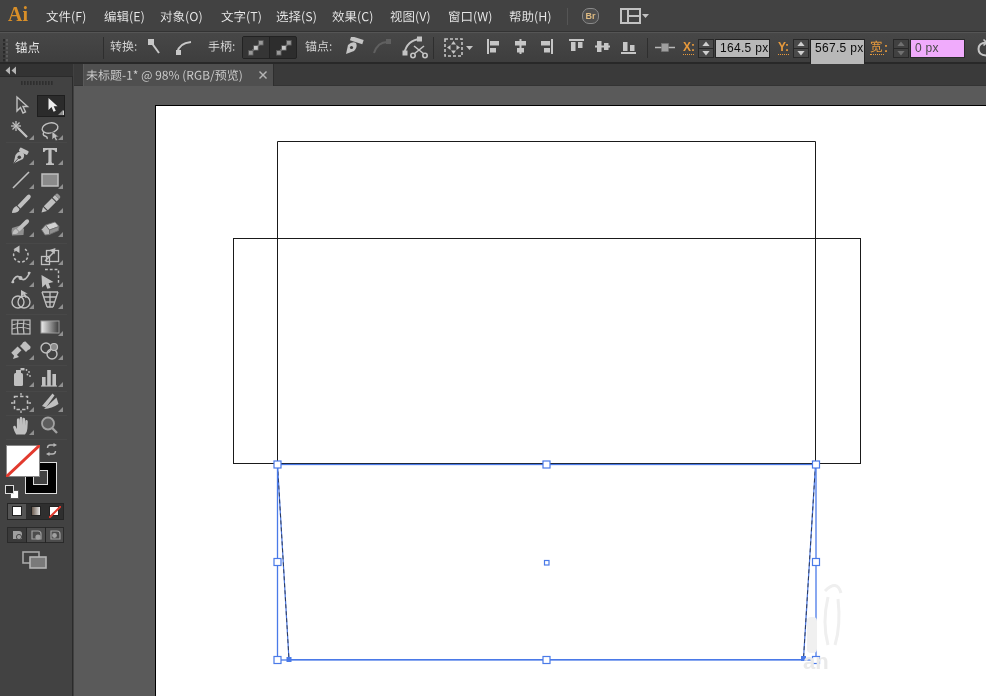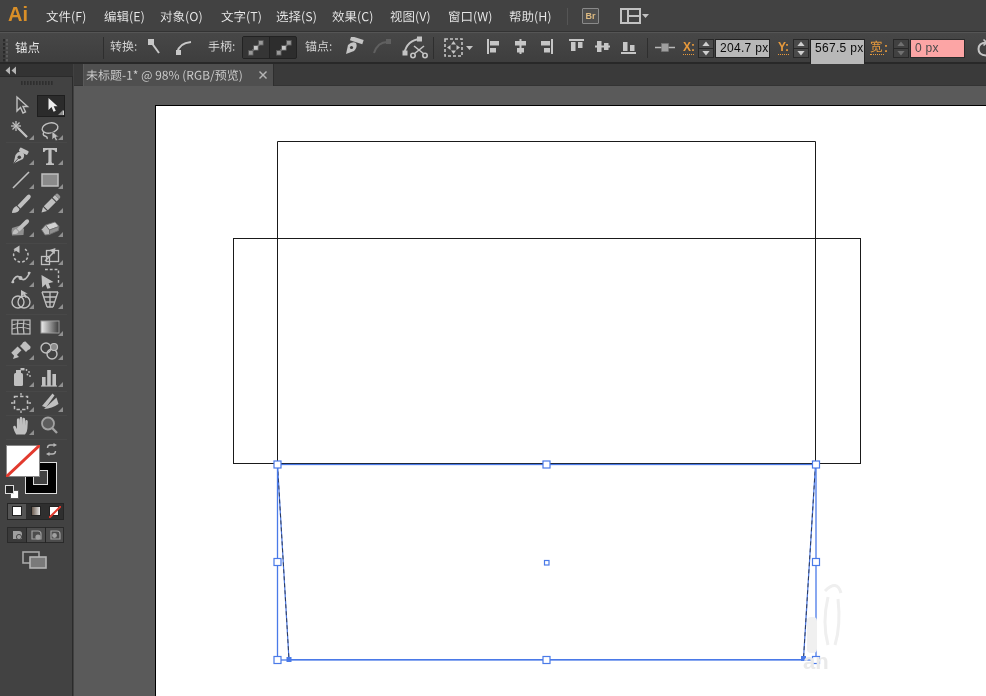--- a/index.html
+++ b/index.html
@@ -1,20 +1,20 @@
 <!DOCTYPE html>
 <html><head><meta charset="utf-8"><style>
 *{margin:0;padding:0;box-sizing:border-box}
 html,body{width:986px;height:696px;overflow:hidden;background:#414141;font-family:"Liberation Sans",sans-serif}
 .abs{position:absolute}
 </style></head><body>
 <div class="abs" style="left:0;top:0;width:986px;height:696px;background:#414141">
 
 <div class="abs" style="left:0;top:0;width:986px;height:32px;background:#424242;border-bottom:1px solid #333"></div>
-<div class="abs" style="left:8px;top:3px;width:34px;height:26px;color:#d98f28;font-weight:bold;font-size:20px;font-family:Liberation Sans, sans-serif">Ai</div>
+<div class="abs" style="left:8px;top:3px;width:34px;height:26px;color:#d98f28;font-weight:bold;font-size:20px;font-family:Liberation Serif, serif">Ai</div>
 <svg style="position:absolute;left:46px;top:7.8px;overflow:visible;" width="42" height="18" viewBox="0 -13.2 42 18">
       <g fill="#e8e8e8">
         <path transform="translate(0.00,0) scale(0.012500,-0.012500)" d="M423 823C453 774 485 707 497 666L580 693C566 734 531 799 501 847ZM50 664V590H206C265 438 344 307 447 200C337 108 202 40 36 -7C51 -25 75 -60 83 -78C250 -24 389 48 502 146C615 46 751 -28 915 -73C928 -52 950 -20 967 -4C807 36 671 107 560 201C661 304 738 432 796 590H954V664ZM504 253C410 348 336 462 284 590H711C661 455 592 344 504 253Z"></path>
         <path transform="translate(12.50,0) scale(0.012500,-0.012500)" d="M317 341V268H604V-80H679V268H953V341H679V562H909V635H679V828H604V635H470C483 680 494 728 504 775L432 790C409 659 367 530 309 447C327 438 359 420 373 409C400 451 425 504 446 562H604V341ZM268 836C214 685 126 535 32 437C45 420 67 381 75 363C107 397 137 437 167 480V-78H239V597C277 667 311 741 339 815Z"></path>
         <path transform="translate(25.00,0) scale(0.012500,-0.012500)" d="M239 -196 295 -171C209 -29 168 141 168 311C168 480 209 649 295 792L239 818C147 668 92 507 92 311C92 114 147 -47 239 -196Z"></path>
         <path transform="translate(29.23,0) scale(0.012500,-0.012500)" d="M101 0H193V329H473V407H193V655H523V733H101Z"></path>
         <path transform="translate(36.12,0) scale(0.012500,-0.012500)" d="M99 -196C191 -47 246 114 246 311C246 507 191 668 99 818L42 792C128 649 171 480 171 311C171 141 128 -29 42 -171Z"></path>
       </g>
     </svg>
 <svg style="position:absolute;left:104px;top:7.8px;overflow:visible;" width="43" height="18" viewBox="0 -13.2 43 18">
@@ -83,21 +83,21 @@
 <svg style="position:absolute;left:509px;top:7.8px;overflow:visible;" width="45" height="18" viewBox="0 -13.2 45 18">
       <g fill="#e8e8e8">
         <path transform="translate(0.00,0) scale(0.012500,-0.012500)" d="M274 840V761H66V700H274V627H87V568H274V544C274 528 272 510 266 490H50V429H237C206 384 154 340 69 311C86 297 110 273 122 257C231 300 291 366 322 429H540V490H344C348 510 350 528 350 544V568H513V627H350V700H534V761H350V840ZM584 798V303H656V733H827C800 690 767 640 734 596C822 547 855 502 855 466C855 445 848 431 830 423C818 419 803 416 788 415C759 413 723 414 680 418C692 401 702 374 704 355C743 351 786 352 820 355C840 357 863 363 880 371C913 389 930 417 929 461C929 506 900 554 814 607C856 657 900 718 938 770L886 801L873 798ZM150 262V-26H226V194H458V-78H536V194H789V58C789 45 785 41 768 40C752 40 693 40 629 41C639 23 651 -4 655 -24C739 -24 792 -24 824 -13C856 -2 866 19 866 56V262H536V341H458V262Z"></path>
         <path transform="translate(12.50,0) scale(0.012500,-0.012500)" d="M633 840C633 763 633 686 631 613H466V542H628C614 300 563 93 371 -26C389 -39 414 -64 426 -82C630 52 685 279 700 542H856C847 176 837 42 811 11C802 -1 791 -4 773 -4C752 -4 700 -3 643 1C656 -19 664 -50 666 -71C719 -74 773 -75 804 -72C836 -69 857 -60 876 -33C909 10 919 153 929 576C929 585 929 613 929 613H703C706 687 706 763 706 840ZM34 95 48 18C168 46 336 85 494 122L488 190L433 178V791H106V109ZM174 123V295H362V162ZM174 509H362V362H174ZM174 576V723H362V576Z"></path>
         <path transform="translate(25.00,0) scale(0.012500,-0.012500)" d="M239 -196 295 -171C209 -29 168 141 168 311C168 480 209 649 295 792L239 818C147 668 92 507 92 311C92 114 147 -47 239 -196Z"></path>
         <path transform="translate(29.23,0) scale(0.012500,-0.012500)" d="M101 0H193V346H535V0H628V733H535V426H193V733H101Z"></path>
         <path transform="translate(38.33,0) scale(0.012500,-0.012500)" d="M99 -196C191 -47 246 114 246 311C246 507 191 668 99 818L42 792C128 649 171 480 171 311C171 141 128 -29 42 -171Z"></path>
       </g>
     </svg>
 <div class="abs" style="left:567px;top:8px;width:1px;height:17px;background:#2f2f2f;border-right:1px solid #555"></div>
-<div class="abs" style="left:582px;top:8px;width:17px;height:16px;background:#4e4e4e;border:1px solid #8a8a8a;border-radius:1px;color:#ddba82;font-size:9px;font-weight:bold;text-align:center;line-height:14px">Br</div>
+<div class="abs" style="left:582px;top:8px;width:17px;height:16px;background:#4e4e4e;border:1px solid #8a8a8a;border-radius:7px;color:#ddba82;font-size:9px;font-weight:bold;text-align:center;line-height:14px">Br</div>
 <svg class="abs" style="left:620px;top:8px" width="30" height="17" viewBox="0 0 30 17">
 <rect x="1" y="1" width="19" height="14" fill="none" stroke="#c2c2c2" stroke-width="2"></rect>
 <line x1="8" y1="1" x2="8" y2="15" stroke="#c2c2c2" stroke-width="2"></line>
 <line x1="8" y1="8" x2="20" y2="8" stroke="#c2c2c2" stroke-width="2"></line>
 <path d="M22 6 L29 6 L25.5 10 Z" fill="#c2c2c2"></path>
 </svg>
 <div class="abs" style="left:0;top:32px;width:986px;height:32px;background:linear-gradient(#474747,#3e3e3e);border-top:1px solid #555;border-bottom:2px solid #282828"></div>
 <svg class="abs" style="left:2px;top:36px" width="8" height="26" viewBox="0 0 8 26">
       <rect x="1" y="3" width="2" height="2.4" fill="#2a2a2a"></rect>
       <rect x="4" y="3" width="2" height="2.4" fill="#5a5a5a"></rect>
@@ -245,21 +245,21 @@
 <line x1="0" y1="5.5" x2="20" y2="5.5" stroke="#b9b9b9" stroke-width="1.5"></line>
 <rect x="6.5" y="1.5" width="7" height="8" fill="#9f9f9f" stroke="#777" stroke-width="0.6"></rect>
 </svg>
 <div class="abs" style="left:683px;top:41px;width:11px;font-size:12px;font-weight:bold;color:#e89a3c;border-bottom:1px dotted #e89a3c;line-height:13px;text-align:center">X:</div>
 <svg class="abs" style="left:698px;top:39px" width="16" height="19" viewBox="0 0 16 19">
 <rect x="0.5" y="0.5" width="15" height="18" fill="#4a4a4a" stroke="#282828"></rect>
 <line x1="0.5" y1="9.5" x2="15.5" y2="9.5" stroke="#282828"></line>
 <path d="M8 2.6 l3.6 4.4 h-7.2 Z" fill="#cfcfcf"></path>
 <path d="M8 16.4 l3.6 -4.4 h-7.2 Z" fill="#cfcfcf"></path>
 </svg>
-<div class="abs" style="left:715px;top:39px;width:55px;height:19px;background:#b8b8b8;border:1px solid #242424;font-size:12px;letter-spacing:0.3px;color:#0c0c0c;line-height:17px;padding-left:4px;white-space:nowrap;overflow:hidden">204.7 px</div>
+<div class="abs" style="left:715px;top:39px;width:55px;height:19px;background:#b8b8b8;border:1px solid #242424;font-size:12px;letter-spacing:0.3px;color:#0c0c0c;line-height:17px;padding-left:4px;white-space:nowrap;overflow:hidden">164.5 px</div>
 <div class="abs" style="left:778px;top:41px;width:11px;font-size:12px;font-weight:bold;color:#e89a3c;border-bottom:1px dotted #e89a3c;line-height:13px;text-align:center">Y:</div>
 <svg class="abs" style="left:793px;top:39px" width="16" height="19" viewBox="0 0 16 19">
 <rect x="0.5" y="0.5" width="15" height="18" fill="#4a4a4a" stroke="#282828"></rect>
 <line x1="0.5" y1="9.5" x2="15.5" y2="9.5" stroke="#282828"></line>
 <path d="M8 2.6 l3.6 4.4 h-7.2 Z" fill="#cfcfcf"></path>
 <path d="M8 16.4 l3.6 -4.4 h-7.2 Z" fill="#cfcfcf"></path>
 </svg>
 <div class="abs" style="left:810px;top:39px;width:55px;height:27px;background:#b8b8b8;border:1px solid #242424;font-size:12px;letter-spacing:0.3px;color:#0c0c0c;line-height:17px;padding-left:4px;white-space:nowrap;overflow:hidden">567.5 px</div>
 <svg style="position:absolute;left:870px;top:37.8px;overflow:visible;" width="14" height="18" viewBox="0 -13.2 14 18">
       <g fill="#e89a3c">
@@ -267,21 +267,21 @@
       </g>
     </svg>
 <div class="abs" style="left:870px;top:54px;width:14px;height:0;border-bottom:1px dotted #e89a3c"></div>
 <div class="abs" style="left:884px;top:41px;font-size:12px;font-weight:bold;color:#e89a3c">:</div>
 <svg class="abs" style="left:893px;top:39px" width="16" height="19" viewBox="0 0 16 19">
 <rect x="0.5" y="0.5" width="15" height="18" fill="#414141" stroke="#282828"></rect>
 <line x1="0.5" y1="9.5" x2="15.5" y2="9.5" stroke="#282828"></line>
 <path d="M8 2.6 l3.6 4.4 h-7.2 Z" fill="#707070"></path>
 <path d="M8 16.4 l3.6 -4.4 h-7.2 Z" fill="#707070"></path>
 </svg>
-<div class="abs" style="left:910px;top:39px;width:55px;height:19px;background:#fca5a5;border:1px solid #2a2a2a;font-size:12px;letter-spacing:0.3px;color:#4a4a4a;line-height:17px;padding-left:4px;white-space:nowrap;overflow:hidden">0 px</div>
+<div class="abs" style="left:910px;top:39px;width:55px;height:19px;background:#f0abfc;border:1px solid #2a2a2a;font-size:12px;letter-spacing:0.3px;color:#4a4a4a;line-height:17px;padding-left:4px;white-space:nowrap;overflow:hidden">0 px</div>
 <svg class="abs" style="left:975px;top:38px" width="11" height="22" viewBox="0 0 11 22">
 <path d="M11 4.5 Q3.5 5 3.5 11 Q3.5 17 11 17.5" fill="none" stroke="#c6c6c6" stroke-width="2"></path>
 <path d="M8.5 1.5 L11.5 4.5 L8.5 7.5" fill="none" stroke="#c6c6c6" stroke-width="1.6"></path>
 </svg>
 <div class="abs" style="left:0;top:64px;width:73px;height:632px;background:#424242;border-right:1px solid #2b2b2b"></div>
 <div class="abs" style="left:0;top:64px;width:73px;height:13px;background:#333;border-bottom:1px solid #2b2b2b"></div>
 <svg class="abs" style="left:4px;top:66px" width="14" height="9" viewBox="0 0 14 9">
 <path d="M6 0.5 L1.5 4.5 L6 8.5 Z" fill="#b5b5b5"></path>
       <path d="M12 0.5 L7.5 4.5 L12 8.5 Z" fill="#b5b5b5"></path>
 </svg>

